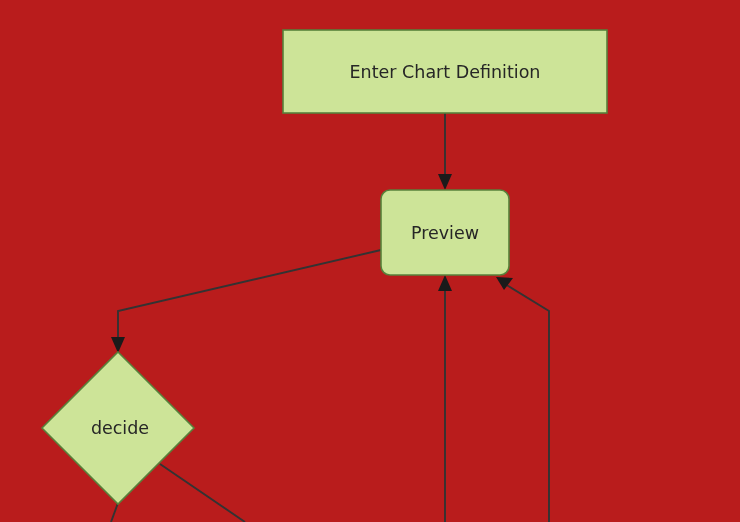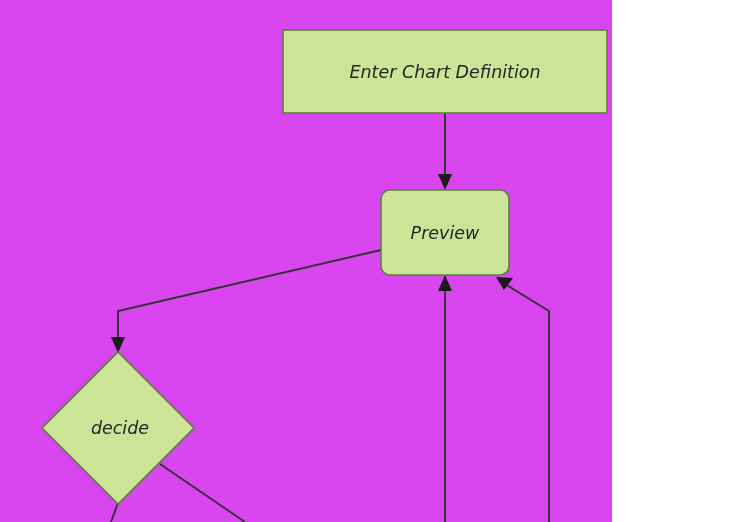--- a/index.html
+++ b/index.html
@@ -5,25 +5,24 @@
   html, body {
     margin: 0;
     padding: 0;
     background: #ffffff;
   }
   body {
     font-family: "DejaVu Sans", "Liberation Sans", sans-serif;
   }
   #diagram-canvas {
     position: relative;
-    width: 612px;
+    width: 740px;
     height: 522px;
-    background: #d946ef;
+    background: #b91c1c;
     overflow: hidden;
-    font-style: italic;
   }
   #flow-svg {
     position: absolute;
     top: 0;
     left: 0;
     width: 740px;
     height: 522px;
     display: block;
   }
   .node-shape {

